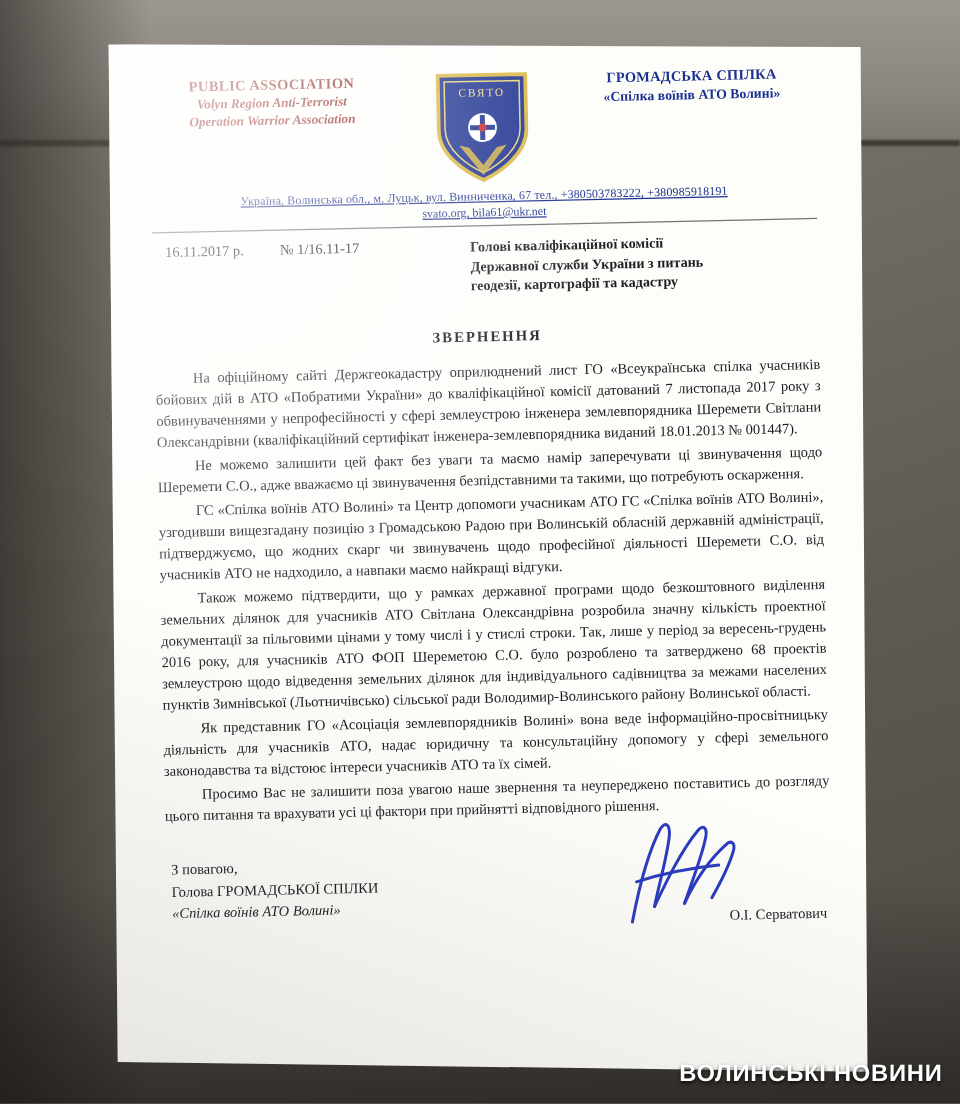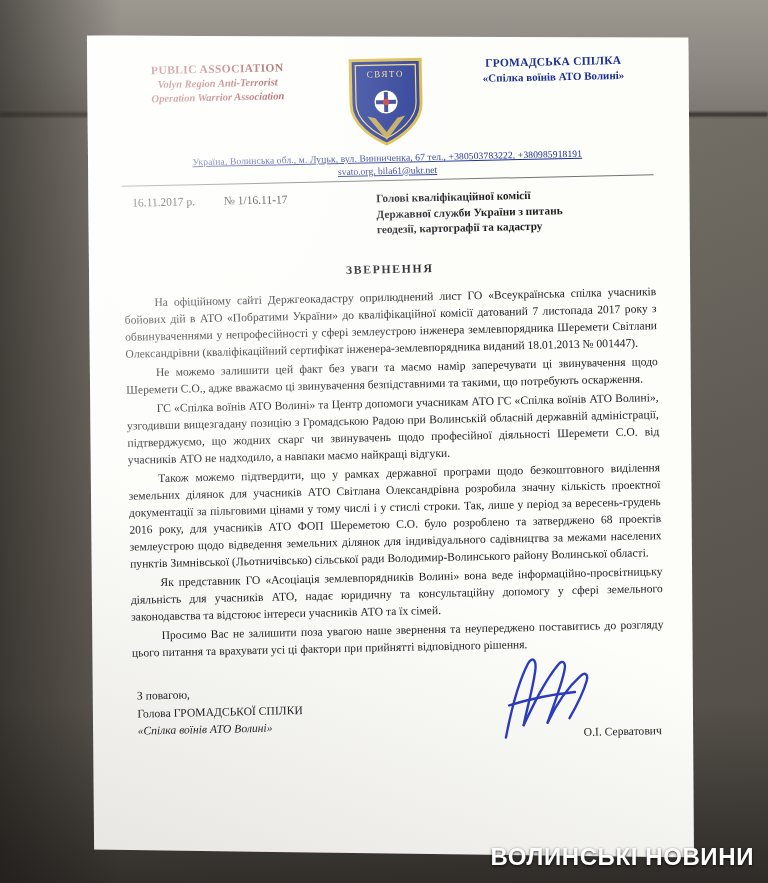--- a/index.html
+++ b/index.html
@@ -197,21 +197,21 @@
     pointer-events: none;
   }
   .signature svg { width: 100%; height: 100%; display: block; }
 
   
   #watermark {
     position: absolute;
     right: 14px;
     bottom: 12px;
     font-family: "Liberation Sans", sans-serif;
-    font-size: 24px;
+    font-size: 19px;
     font-weight: bold;
     color: #ffffff;
     letter-spacing: .6px;
     text-shadow: 0 1px 3px rgba(0,0,0,.8);
   }
 </style>
 </head>
 <body>
 
 <div id="backdrop">

